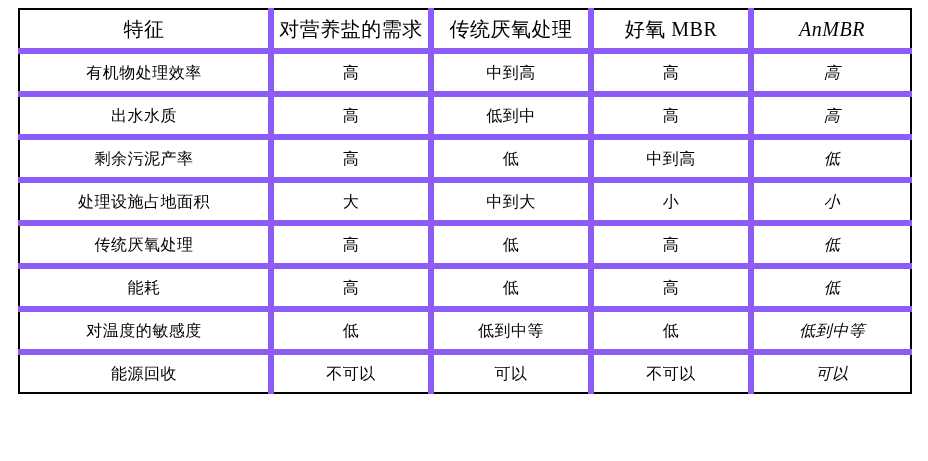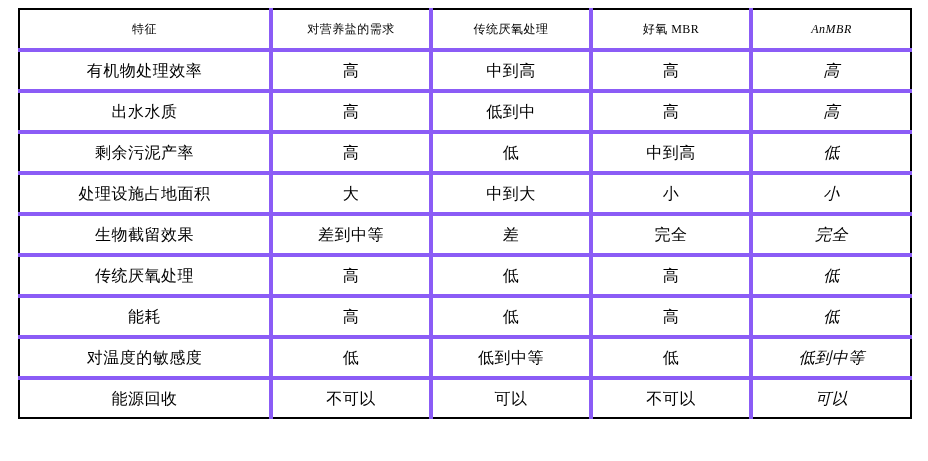--- a/index.html
+++ b/index.html
@@ -26,33 +26,33 @@
     left: 18px;
     top: 8px;
     width: 892px;
   }
   table.compare {
     border-collapse: collapse;
     width: 892px;
     table-layout: fixed;
   }
   table.compare td {
-    border: 4px solid #8b5cf6;
+    border: 6px solid #8b5cf6;
     text-align: center;
     vertical-align: middle;
     font-size: 16px;
     line-height: 1.2;
     padding: 0;
     height: 37px;
     font-family: "Liberation Serif", "DejaVu Serif", serif;
     letter-spacing: 0.5px;
   }
   table.compare tr.header-row td {
     height: 38px;
-    font-size: 12px;
+    font-size: 20px;
   }
   
   table.compare {
     border: 2px solid #000000;
   }
   table.compare tr:first-child td {
     border-top: none;
   }
   table.compare tr:last-child td {
     border-bottom: none;
@@ -169,37 +169,20 @@
               <span class="cell-text">中到大</span>
             </td>
           <td>
               <span class="cell-text">小</span>
             </td>
           <td>
               <span class="cell-text">小</span>
             </td>
         </tr>
 
-        <tr>
-          <td>
-              <span class="cell-text">生物截留效果</span>
-            </td>
-          <td>
-              <span class="cell-text">差到中等</span>
-            </td>
-          <td>
-              <span class="cell-text">差</span>
-            </td>
-          <td>
-              <span class="cell-text">完全</span>
-            </td>
-          <td>
-              <span class="cell-text">完全</span>
-            </td>
-        </tr>
 
         <tr>
           <td>
               <span class="cell-text">传统厌氧处理</span>
             </td>
           <td>
               <span class="cell-text">高</span>
             </td>
           <td>
               <span class="cell-text">低</span>

